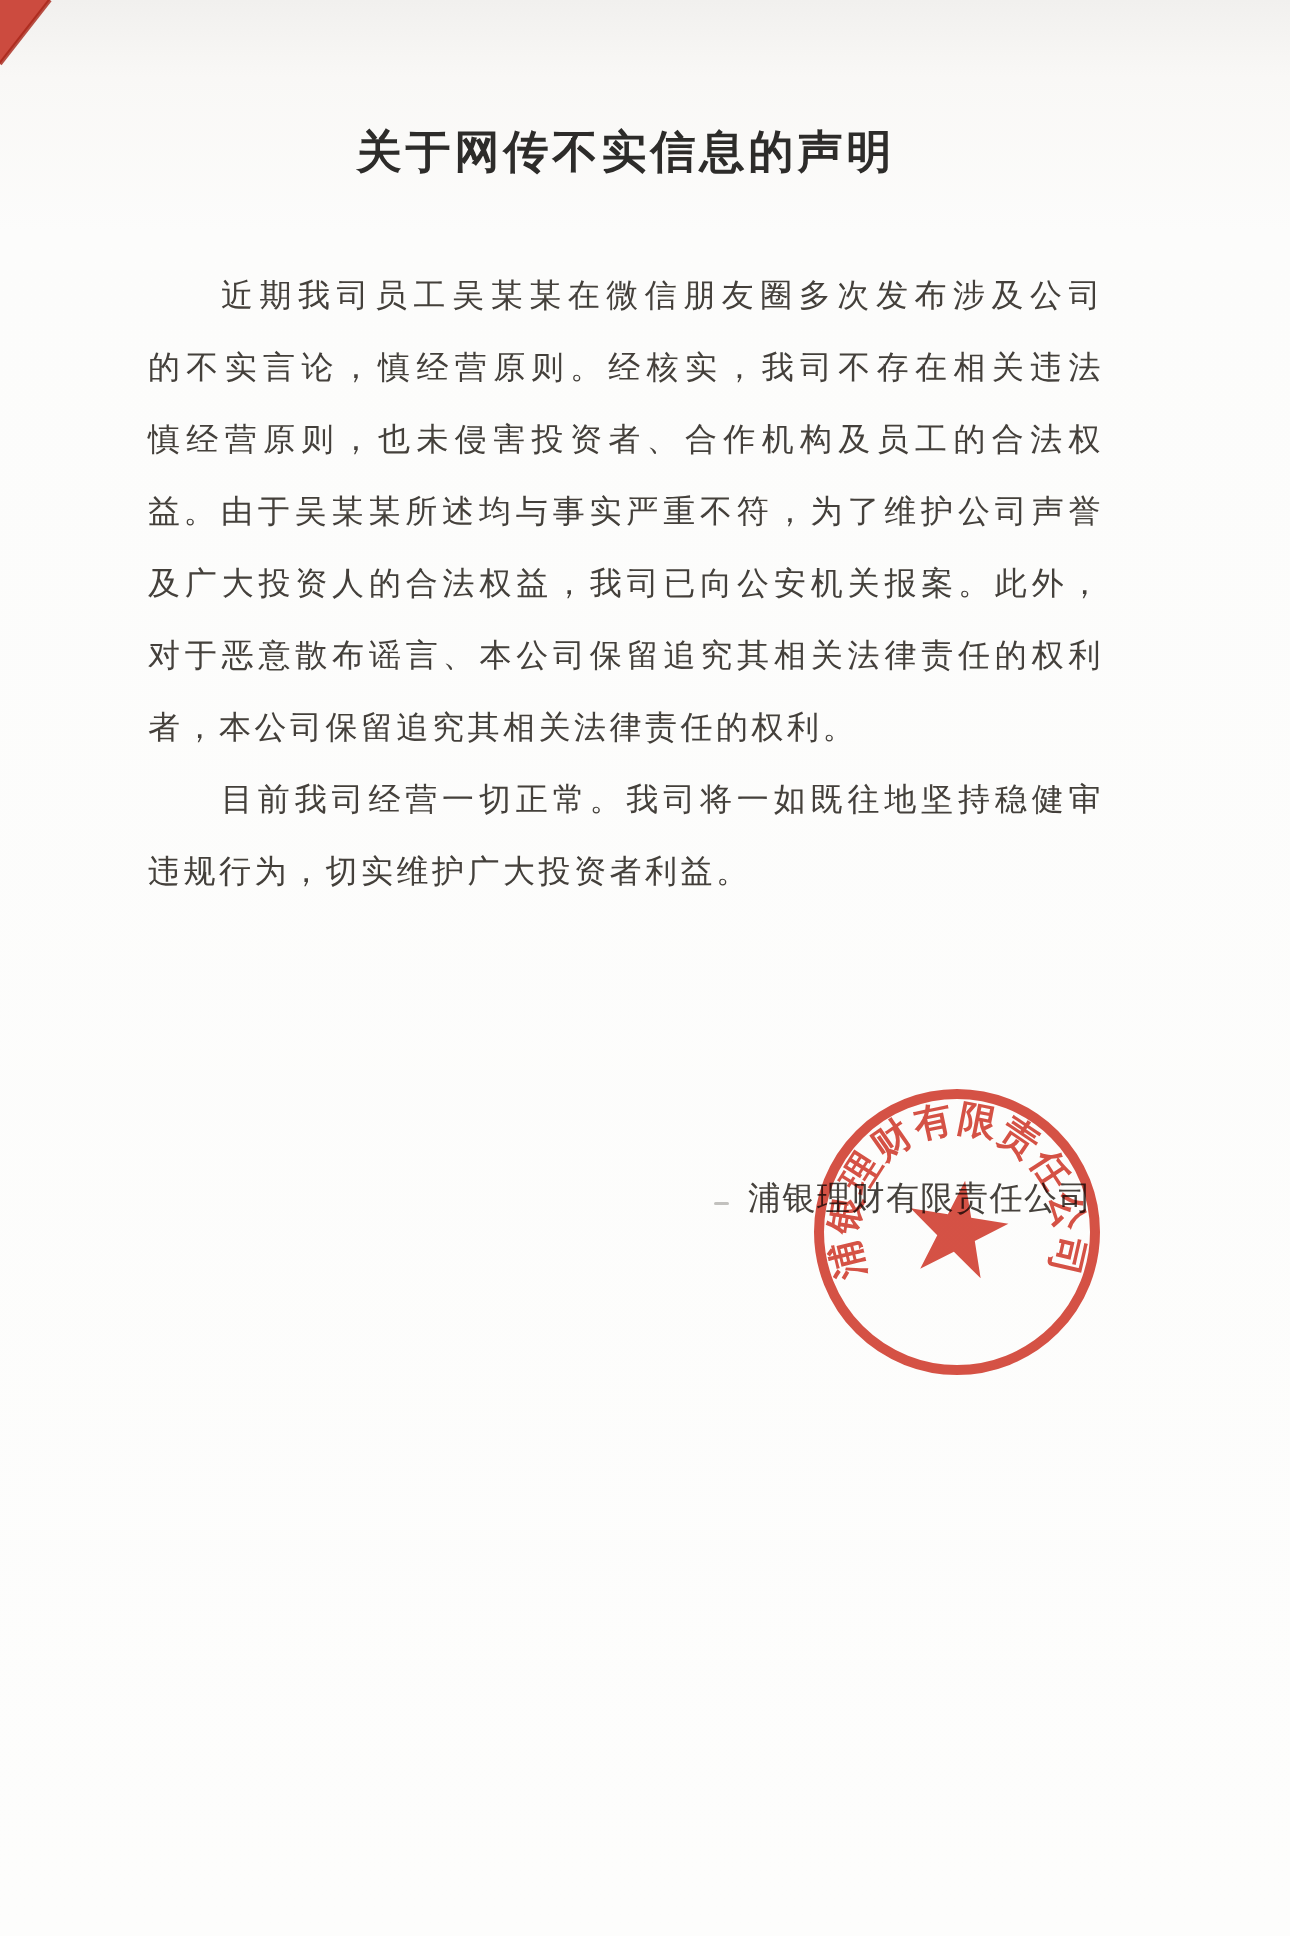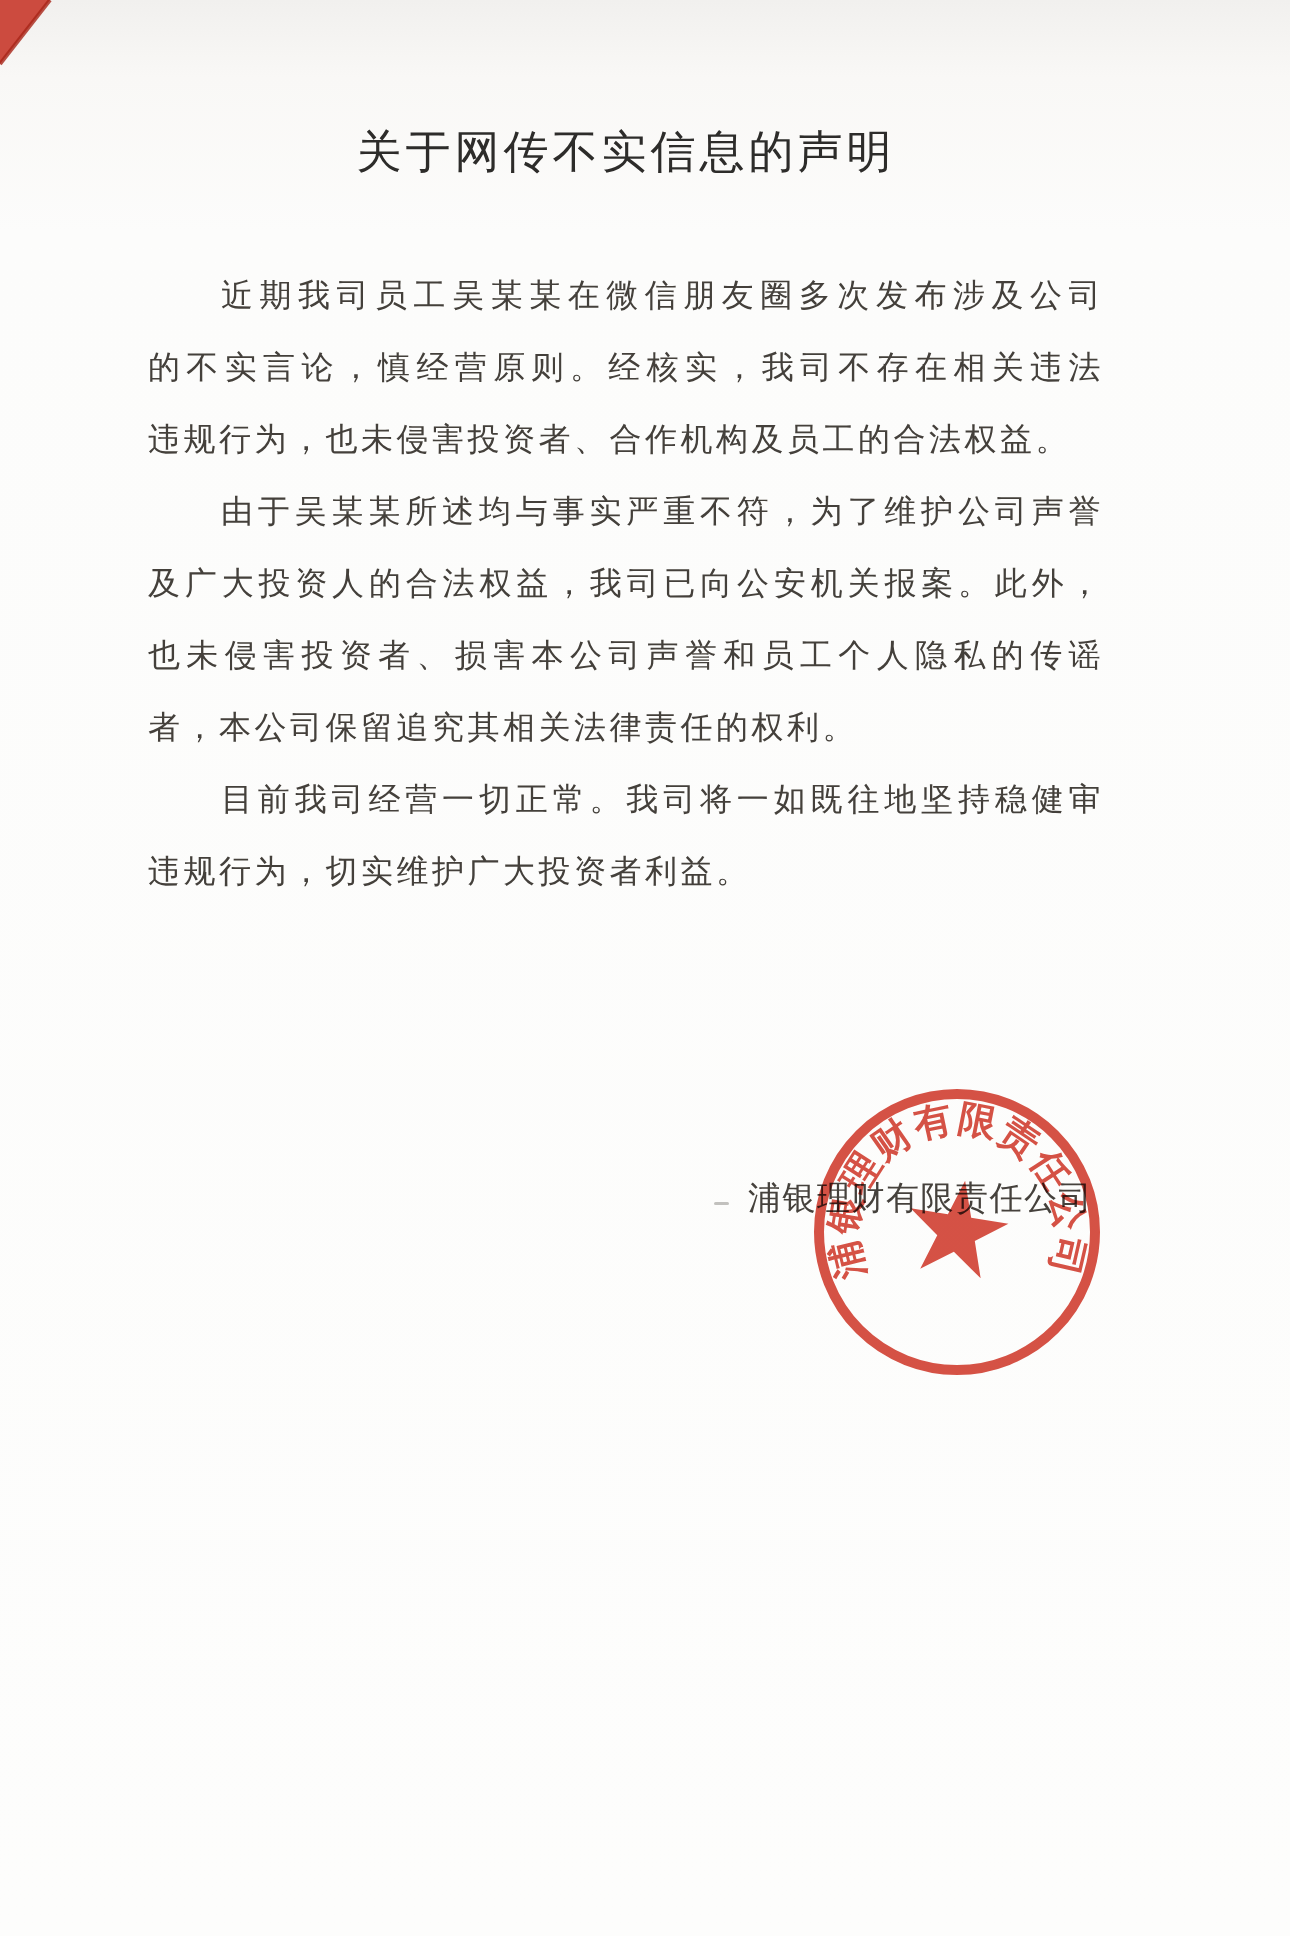--- a/index.html
+++ b/index.html
@@ -10,21 +10,21 @@
     overflow:hidden;
     font-family:"Liberation Serif", serif;
   }
   .corner{position:absolute;left:0;top:0;}
   .title{
     position:absolute;
     left:148px;top:122px;width:956px;
     margin:0;
     text-align:center;
     font-family:"Liberation Sans", sans-serif;
-    font-size:45px;font-weight:normal;
+    font-size:45px;font-weight:bold;
     letter-spacing:4px;
     color:#2d2c2a;
   }
   .doc-body{
     position:absolute;
     left:148px;top:259px;width:956px;
     font-size:32px;
     color:#44403b;
     letter-spacing:3.5px;
   }
@@ -70,25 +70,25 @@
   <svg class="corner" width="64" height="76" viewBox="0 0 64 76">
     <polygon points="0,0 50,0 0,64" fill="#c8392b" opacity="0.9"></polygon>
     <line x1="50" y1="0" x2="0" y2="64" stroke="#a82518" stroke-width="4" opacity="0.8"></line>
   </svg>
 
   <h1 class="title">关于网传不实信息的声明</h1>
 
   <div class="doc-body">
     <div class="line p-first">近期我司员工吴某某在微信朋友圈多次发布涉及公司</div>
     <div class="line">的不实言论，慎经营原则。经核实，我司不存在相关违法</div>
-    <div class="line p-last">违规行为，也未侵害投资者、合作机构及员工的合法权益。</div>
+    <div class="line p-last">慎经营原则，也未侵害投资者、合作机构及员工的合法权益。</div>
 
     <div class="line p-first">由于吴某某所述均与事实严重不符，为了维护公司声誉</div>
     <div class="line">及广大投资人的合法权益，我司已向公安机关报案。此外，</div>
-    <div class="line">也未侵害投资者、损害本公司声誉和员工个人隐私的传谣</div>
+    <div class="line">对于恶意散布谣言、本公司保留追究其相关法律责任的权利</div>
     <div class="line p-last">者，本公司保留追究其相关法律责任的权利。</div>
 
     <div class="line p-first">目前我司经营一切正常。我司将一如既往地坚持稳健审</div>
     <div class="line p-last">违规行为，切实维护广大投资者利益。</div>
   </div>
 
   <div class="sig">
     <div class="sig-company">浦银理财有限责任公司</div>
   </div>
 

